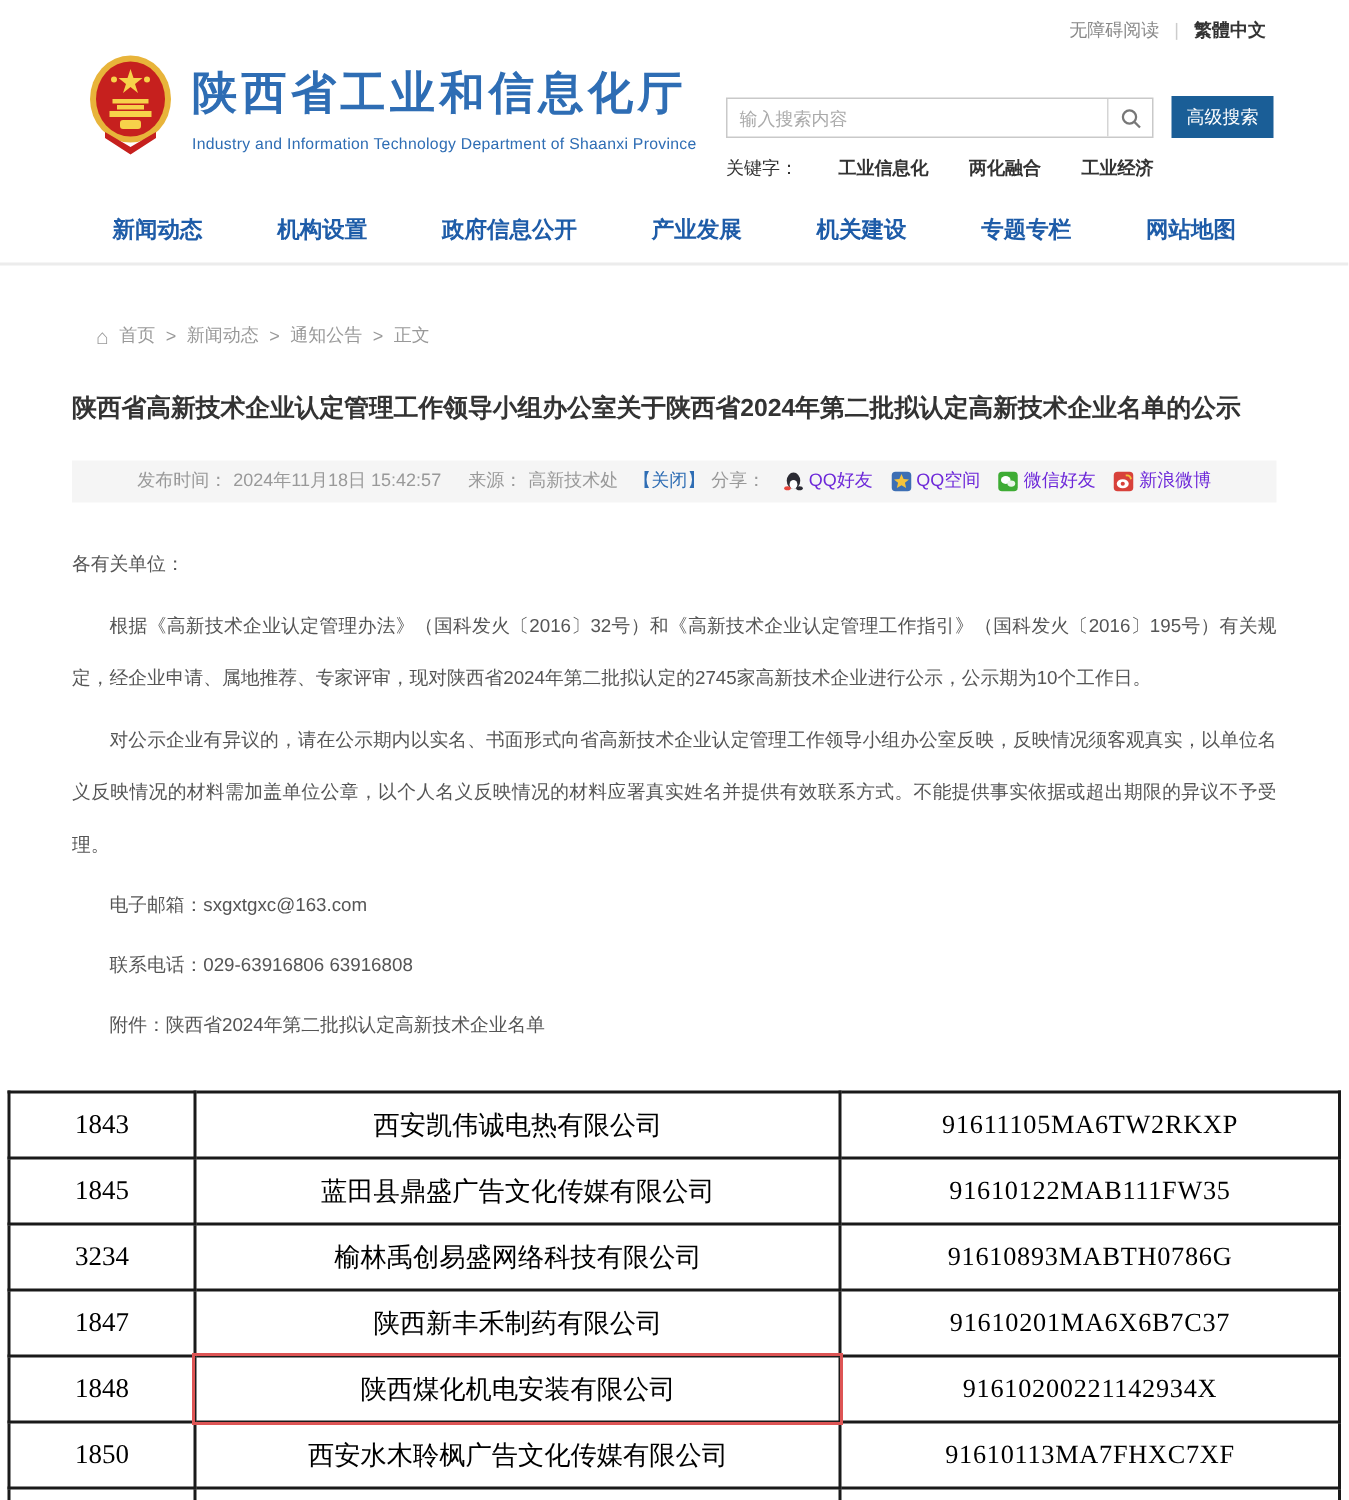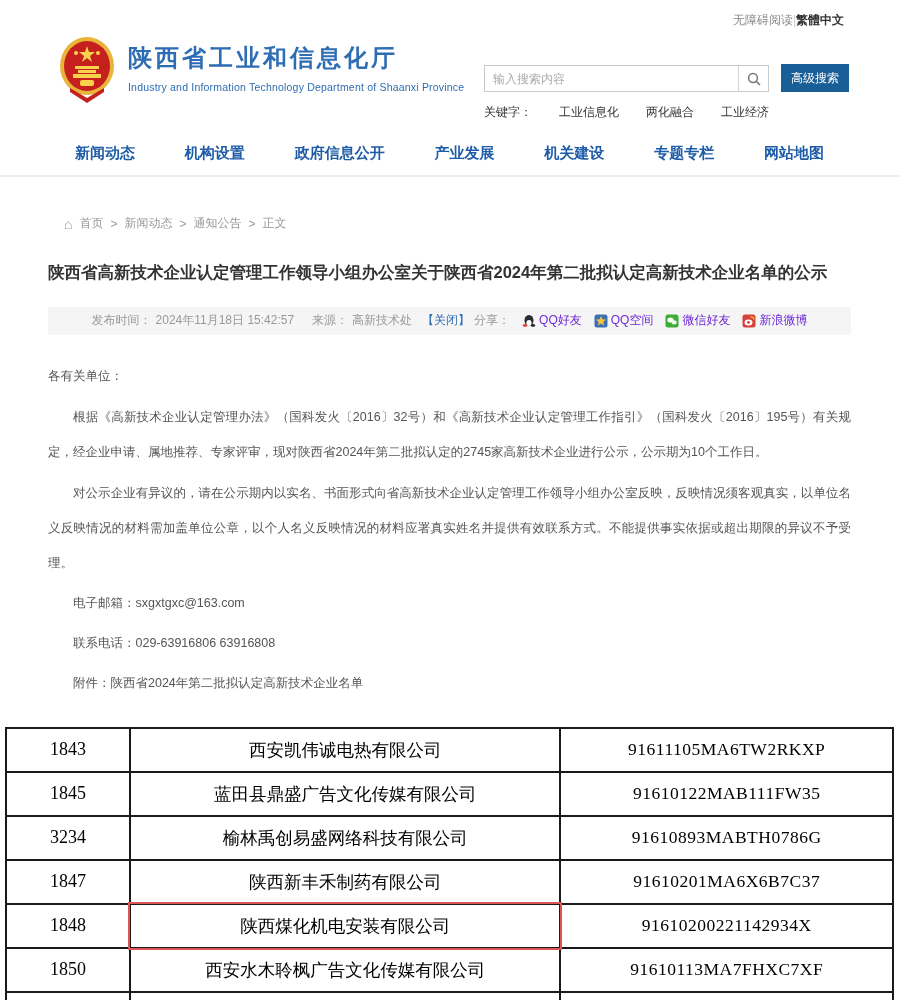--- a/index.html
+++ b/index.html
@@ -1,46 +1,46 @@
 <!DOCTYPE html>
 <html><head>
 <meta charset="utf-8">
 <style>
   * { margin:0; padding:0; box-sizing:border-box; }
   html,body { width:899px; height:1000px; background:#fff; overflow:hidden;
     font-family:"Liberation Sans","DejaVu Sans",sans-serif; }
 
   
   .top-bar { height:30px; display:flex; justify-content:flex-end; align-items:center;
-    padding:10px 55px 0 0; font-size:12px; color:#888; gap:0; }
+    padding:10px 55px 0 0; font-size:12px; color:#888; gap:10px; }
   .top-bar .trad { color:#333; font-weight:bold; cursor:pointer; }
   .top-bar .acc { cursor:pointer; }
   .top-bar .sep { color:#ccc; }
 
   
   .header { display:flex; justify-content:space-between; padding:6px 50px 0 58px; }
   .brand { display:flex; align-items:flex-start; gap:12px; }
   .emblem { width:58px; height:68px; flex:0 0 auto; }
   .brand-text { padding-top:6px; }
-  .site-title { font-size:24px; font-weight:bold; color:#2e6db4; letter-spacing:3px; }
+  .site-title { font-size:30px; font-weight:bold; color:#2e6db4; letter-spacing:3px; }
   .site-sub { font-size:10.5px; color:#2e6db4; margin-top:7px; letter-spacing:0.2px; }
 
   .search-zone { padding-top:16px; width:365px; }
   .search-row { display:flex; gap:12px; align-items:flex-end;margin-top:12px; }
   .search-box { display:flex; align-items:center; border:1px solid #c9c9c9; background:#fff;
     height:27px; flex:1; }
   .search-box input { flex:1; border:none; outline:none; font-size:12px; color:#333;
     padding:0 8px; height:100%; font-family:inherit; background:transparent; }
   .search-box input::placeholder { color:#aaa; }
   .search-btn-mag { width:30px; height:100%; display:flex; align-items:center; justify-content:center;
     border-left:1px solid #d5d5d5; cursor:pointer; }
   .adv-btn { width:68px; height:28px; background:#1a5e97; color:#fff; font-size:12px;
     border:none; cursor:pointer; font-family:inherit; }
   .kw-row { margin-top:12px; font-size:12px; color:#333; display:flex; gap:27px; }
-  .kw-row .kw { cursor:pointer; }
+  .kw-row .kw { cursor:pointer;font-weight:bold; }
 
   
   .nav { margin-top:10px; border-bottom:2px solid #ececec; }
   .nav-inner { display:flex; justify-content:space-between; padding:0 75px; height:44px;
     align-items:center; }
   .nav-item { font-size:15px; font-weight:bold; color:#1e5ca8; cursor:pointer; white-space:nowrap; }
 
   
   .breadcrumb { margin:38px 0 0 64px; font-size:12px; color:#999; display:flex; gap:7px;
     align-items:center; }

